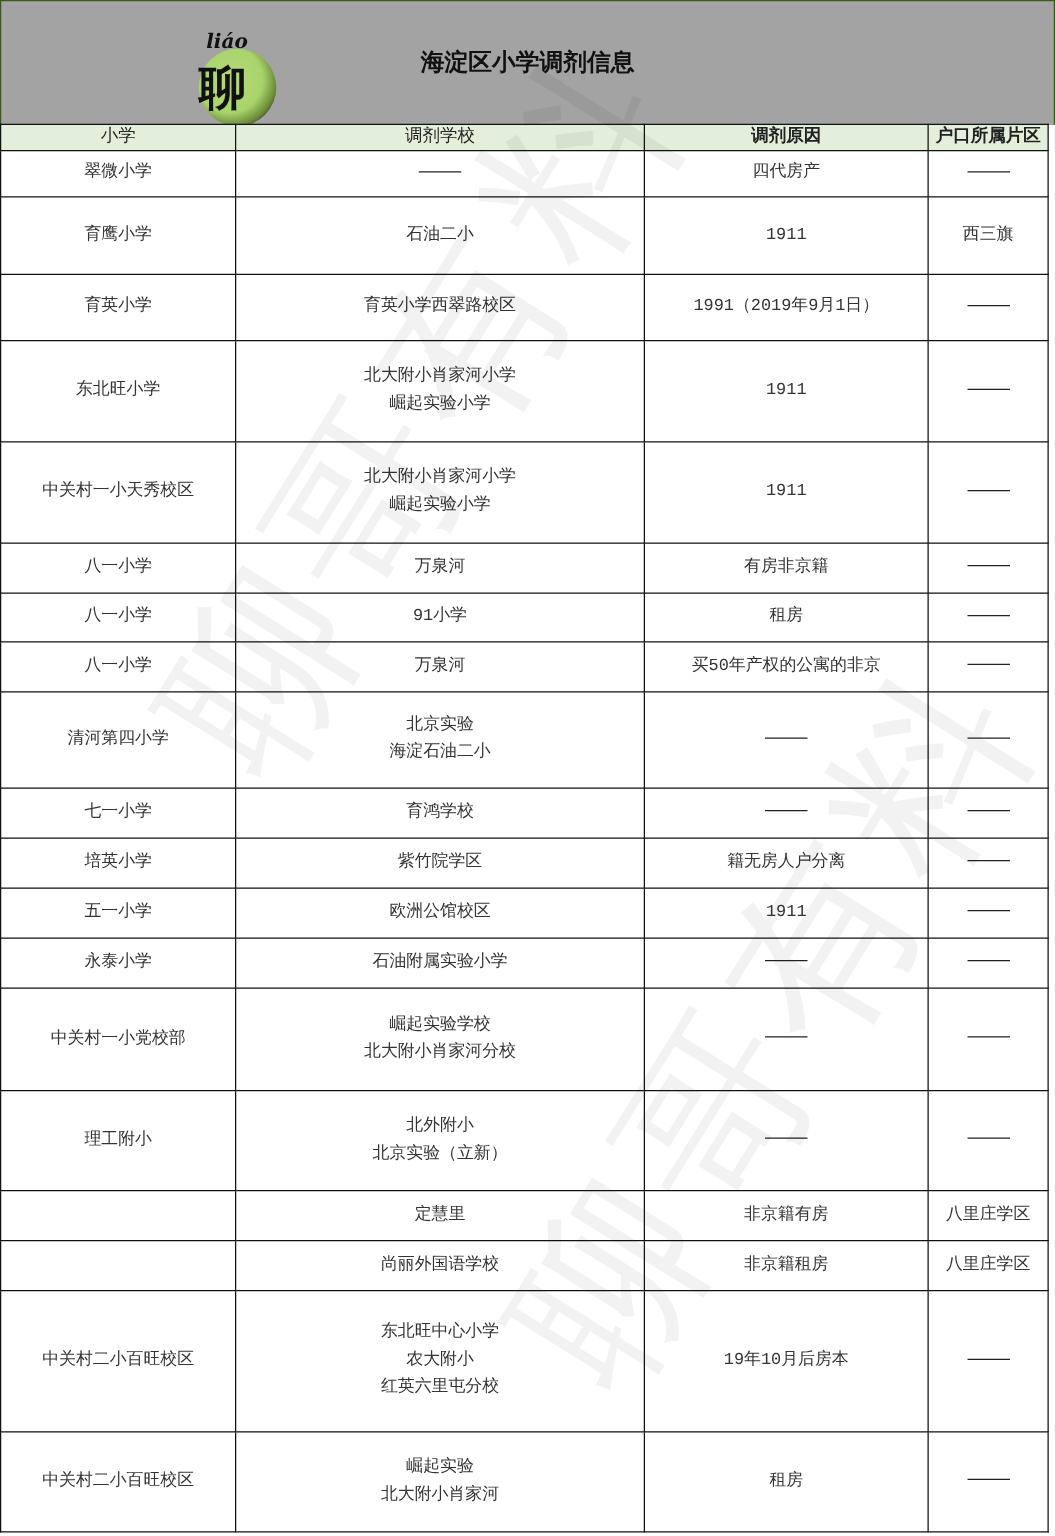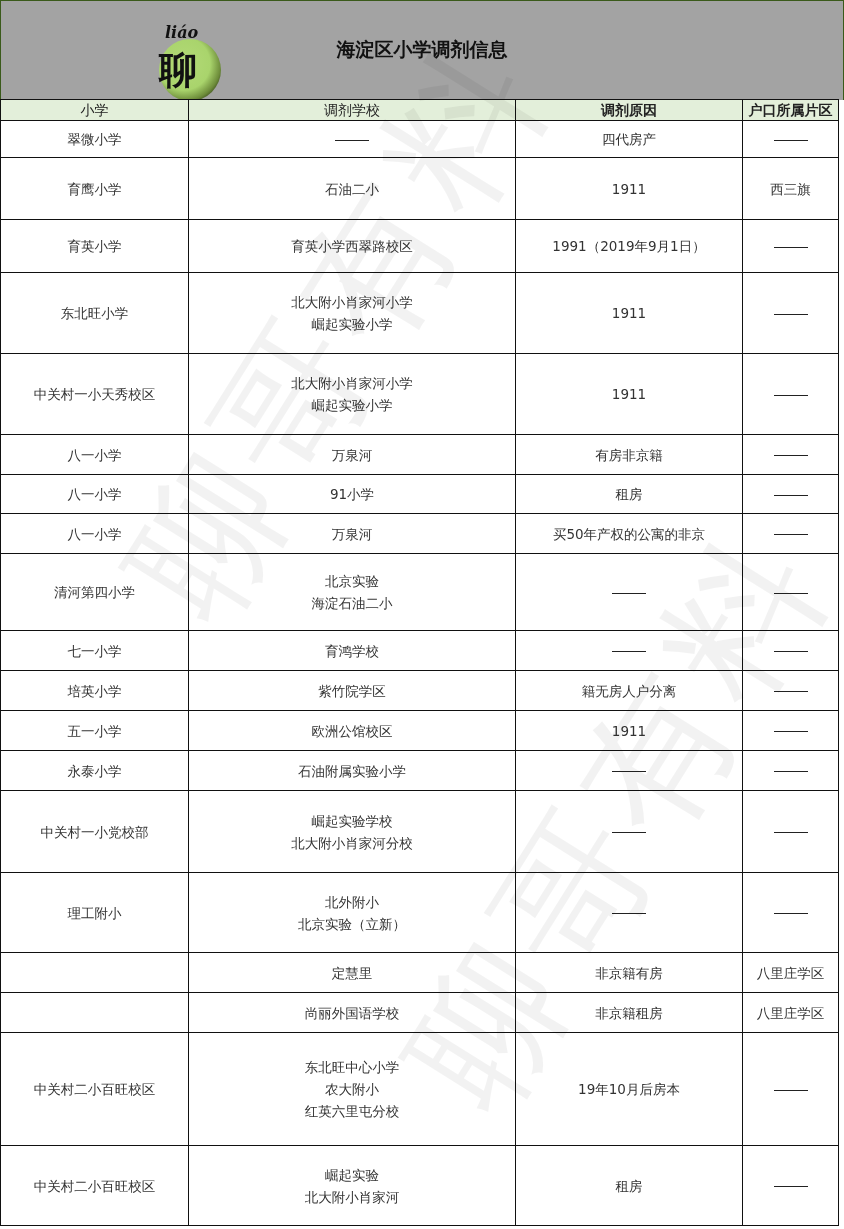--- a/index.html
+++ b/index.html
@@ -11,21 +11,21 @@
                   font-size: 19px; font-weight: bold; color: #111; letter-spacing: 0px;
                   padding-left: 0px; }
   .banner-title span { position: relative; left: 0px; }
   .logo { position: absolute; left: 150px; top: 20px; width: 75px; height: 82px; }
   .logo .disc { position: absolute; left: 8px; top: 18px; width: 62px; height: 62px; border-radius: 50%;
                 background: radial-gradient(circle at 40% 40%, #b4da78 0%, #a9d46c 50%, #6d8c3a 70%, #2e3a16 82%, rgba(0,0,0,0) 86%); }
   .logo .pin { position: absolute; left: 14px; top: 2px; font-family: "DejaVu Serif", serif; font-style: italic;
                font-weight: bold; font-size: 16px; color: #111; }
   .logo .glyph { position: absolute; left: 8px; top: 24px; font-size: 38px; font-weight: bold; color: #111;
                  font-family: "DejaVu Sans", sans-serif; }
-  table.grid { position: absolute; left: 0; top: 99px; border-collapse: collapse; table-layout: fixed; width: 667px; }
+  table.grid { position: absolute; left: 0; top: 99px; border-collapse: collapse; table-layout: fixed; width: 667px; font-family: Liberation Mono, monospace; }
   table.grid td, table.grid th { border: 1.5px solid #111; text-align: center; vertical-align: middle;
                                  font-size: 13.5px; font-weight: normal; padding: 0 2px; line-height: 22px; color: #333; }
   table.grid th { background: #e3efda; color: #222; height: 20px; line-height: 20px; font-size: 14px; }
   table.grid th.bold { font-weight: bold; }
   .c1 { width: 188px; } .c2 { width: 327px; } .c3 { width: 227px; } .c4 { width: 96px; }
   .dash { display: inline-block; width: 34px; border-top: 1.5px solid #222; vertical-align: middle; }
   .dark { color: #111; }
   .line { display: block; }
   .watermark { position: absolute; font-size: 150px; color: rgba(0,0,0,0.05); font-family: "DejaVu Serif", serif;
                transform: rotate(-58deg); transform-origin: center; white-space: nowrap; pointer-events: none; letter-spacing: 10px; }

